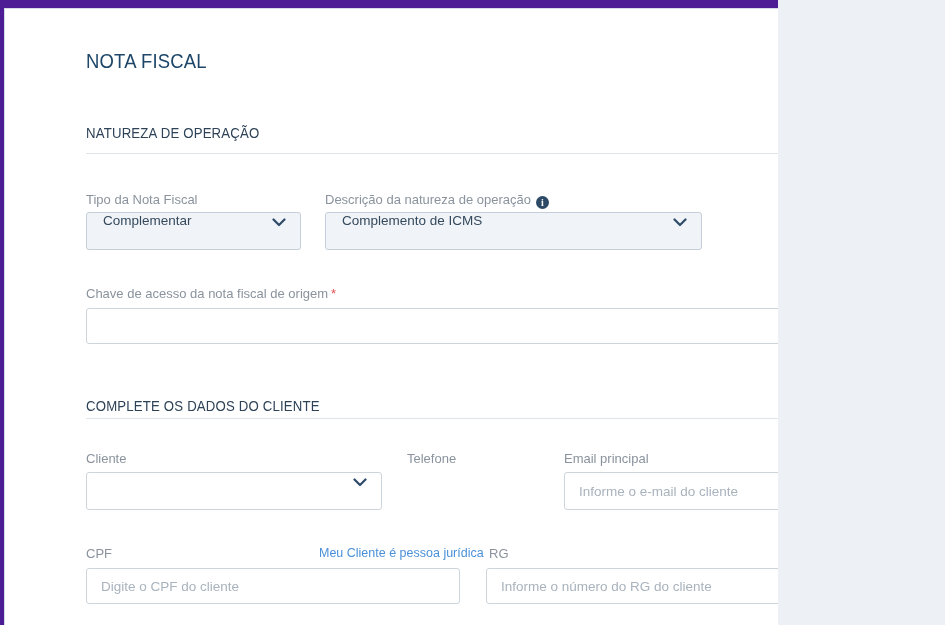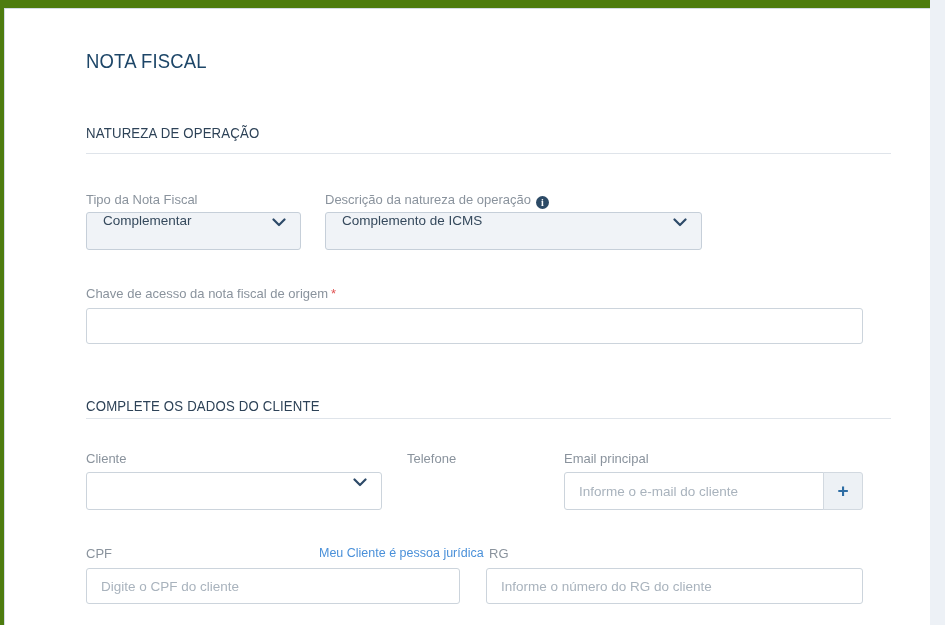--- a/index.html
+++ b/index.html
@@ -1,22 +1,22 @@
 <!DOCTYPE html>
 <html><head>
 <meta charset="utf-8">
 <style>
   * { margin: 0; padding: 0; box-sizing: border-box; }
   html, body { background: #edf1f6; }
   body { font-family: "Liberation Sans", sans-serif; }
   .screen {
     position: relative;
-    width: 930px;
+    width: 778px;
     height: 625px;
-    background: #4d7c0f;
+    background: #4c1d95;
     overflow: hidden;
   }
   .card {
     position: absolute;
     left: 4px; top: 8px;
     width: 932px; height: 650px;
     background: #ffffff;
     border: 1px solid #d3dce6;
   }
   .abs { position: absolute; }

